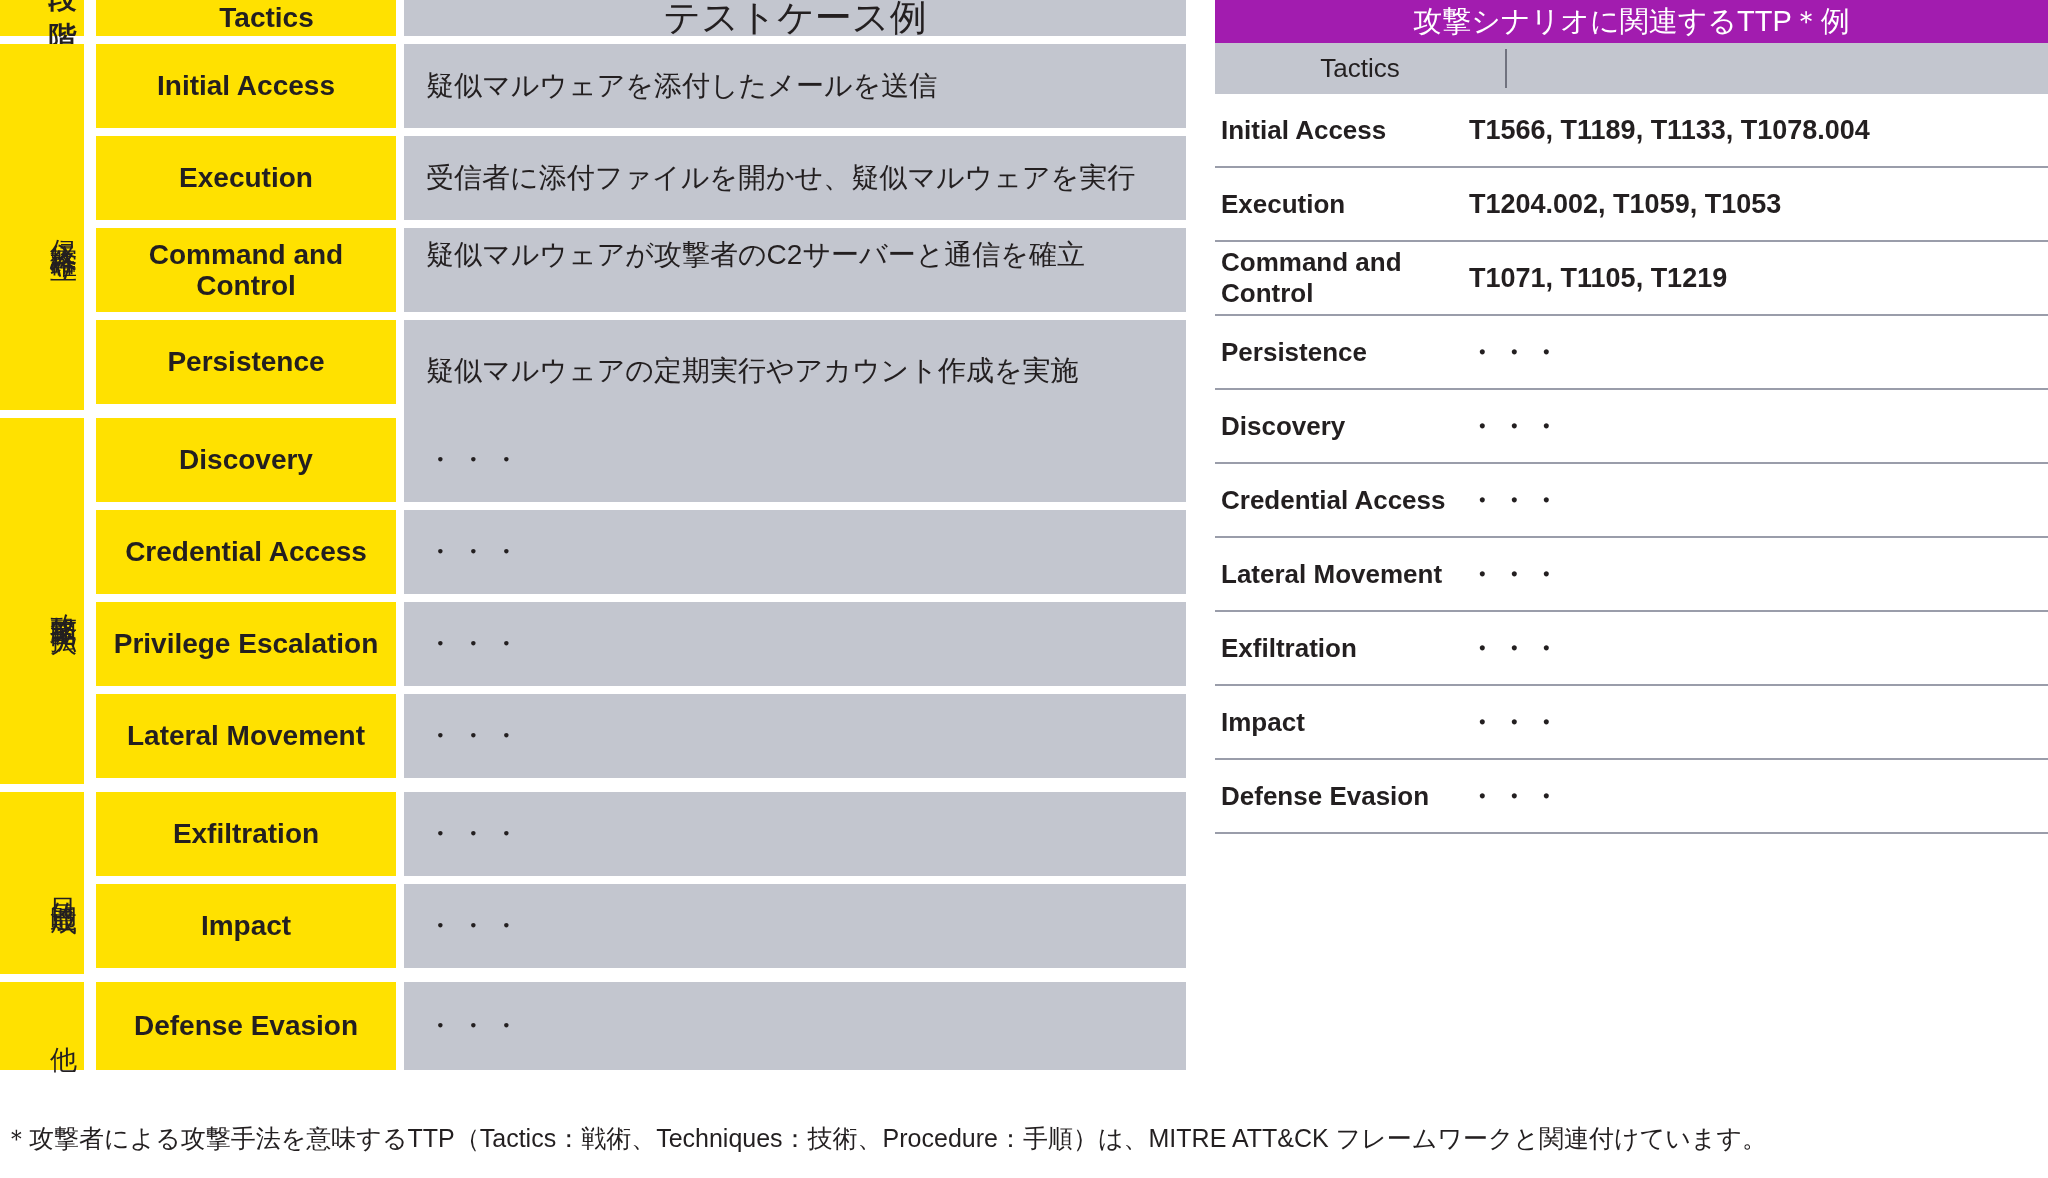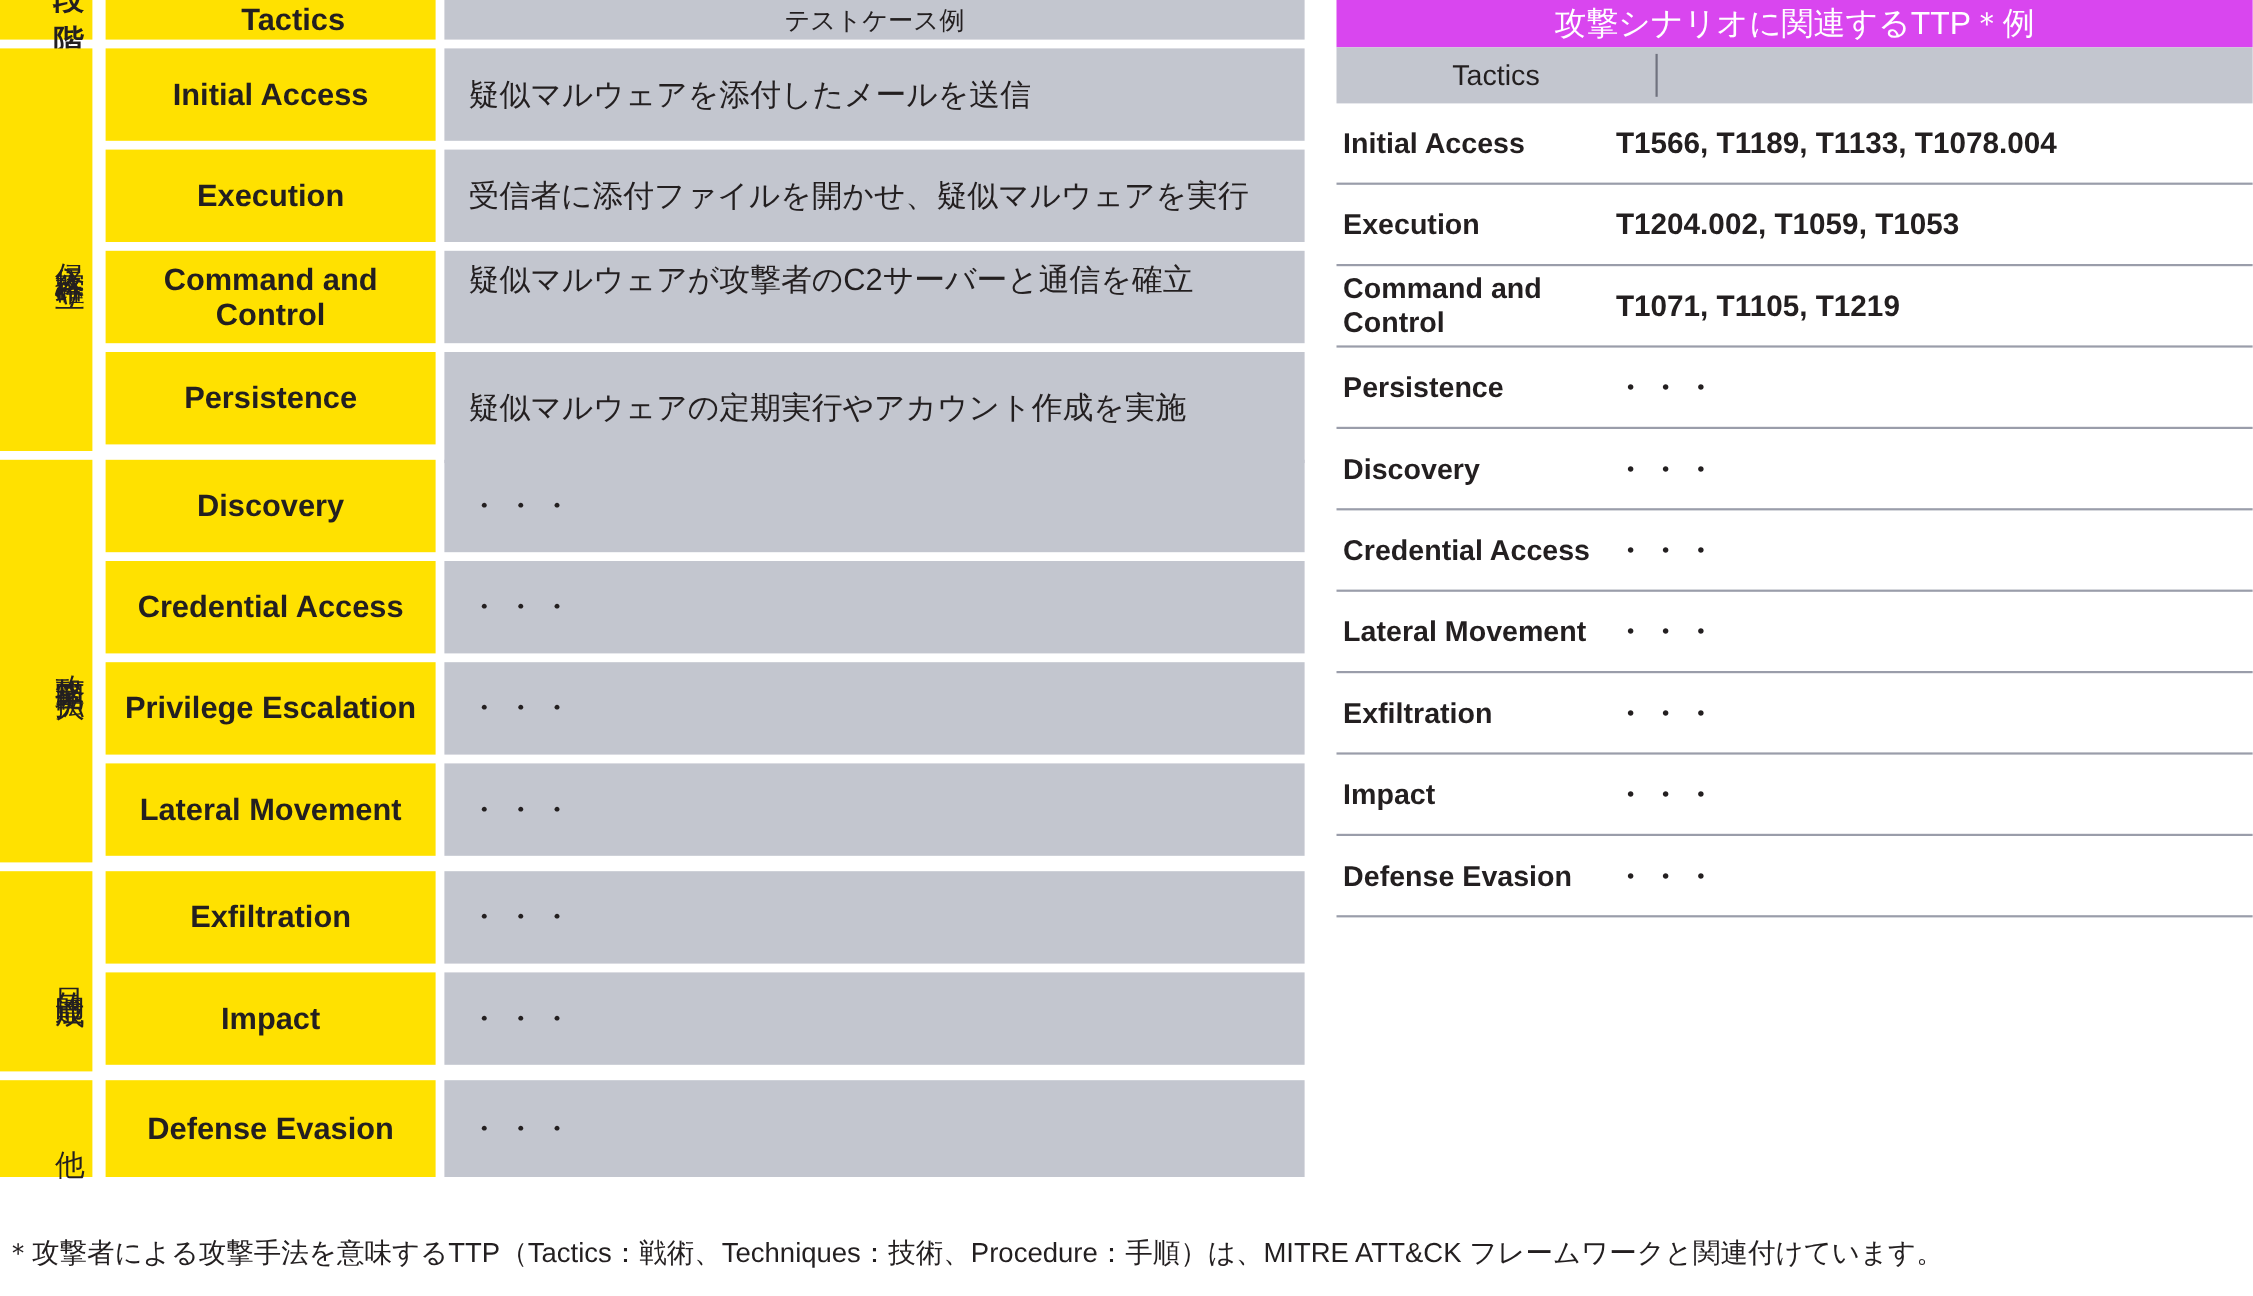--- a/index.html
+++ b/index.html
@@ -53,21 +53,21 @@
     line-height: 1.12;
     padding: 0 6px;
   }
 
   .header-cell {
     font-size: 28px;
     font-weight: 700;
   }
 
   .testcase-header {
-    font-size: 23px;
+    font-size: 37px;
     font-weight: 400;
   }
 
   .testcase-cell {
     justify-content: flex-start;
     text-align: left;
     font-size: 28px;
     font-weight: 400;
     line-height: 1.35;
     padding: 0 22px;
@@ -87,21 +87,21 @@
     width: 833px;
     height: 1078px;
   }
 
   .rp-title {
     position: absolute;
     left: 0px;
     top: 0px;
     width: 833px;
     height: 43px;
-    background: #d946ef;
+    background: #a21caf;
     color: #ffffff;
     display: flex;
     align-items: center;
     justify-content: center;
     font-size: 29px;
     font-weight: 400;
   }
 
   .rp-subhead {
     position: absolute;

